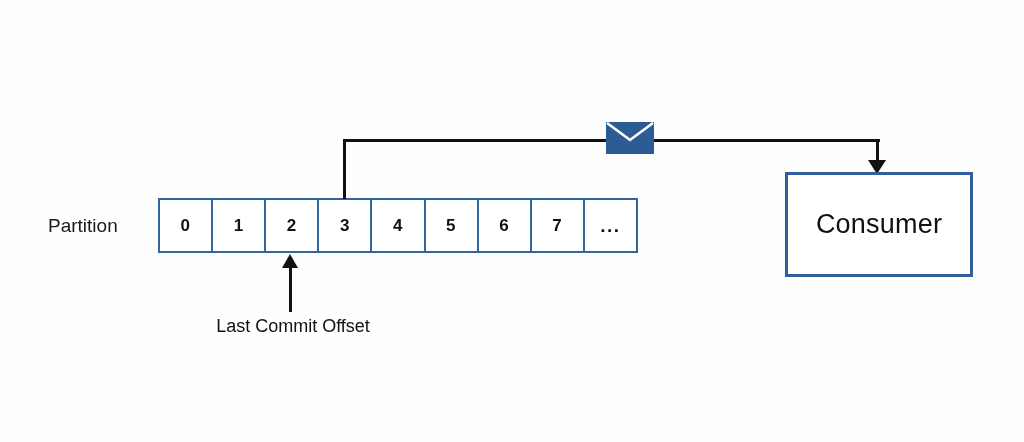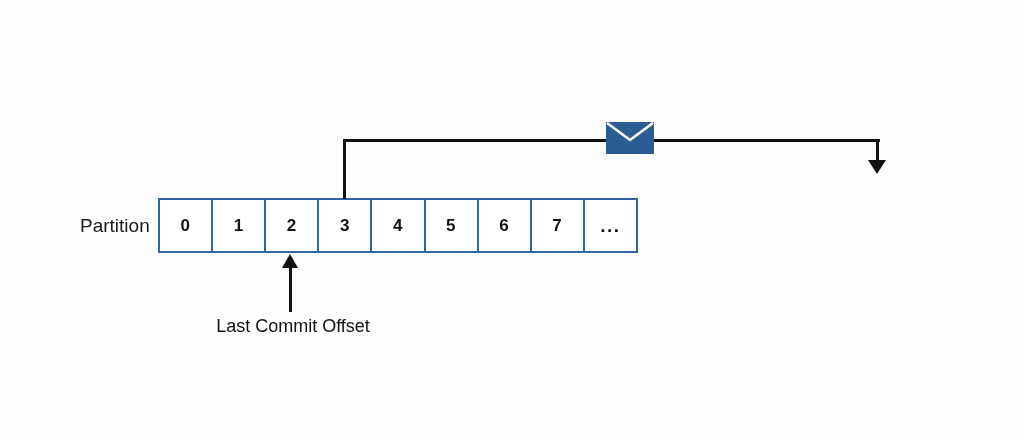--- a/index.html
+++ b/index.html
@@ -24,21 +24,20 @@
   #partition-label {
     position: absolute;
     left: 48px;
     top: 213px;
     width: 104px;
     text-align: left;
     font-size: 19px;
     color: #1a1a1a;
     line-height: 26px;
     white-space: nowrap;
-    margin-left: 32px;
   }
 
   
   #partition-strip {
     position: absolute;
     left: 158px;
     top: 198px;
     width: 480px;
     height: 55px;
     display: flex;
@@ -191,18 +190,21 @@
   <div id="drop-line"></div>
   <div id="drop-arrowhead"></div>
 
   <div id="envelope">
     <svg width="48" height="32" viewBox="0 0 48 32" xmlns="http://www.w3.org/2000/svg">
       <rect x="0" y="0" width="48" height="32" fill="#2B5C94"></rect>
       <polyline points="1,1 24,18 47,1" fill="none" stroke="#FFFFFF" stroke-width="2.6"></polyline>
     </svg>
   </div>
 
+  <div id="consumer-box">
+    <span id="consumer-label">Consumer</span>
+  </div>
 
   <div id="commit-arrowhead"></div>
   <div id="commit-arrow-shaft"></div>
   <div id="commit-offset-label">Last Commit Offset</div>
 
 </div>
 
 </body></html>

